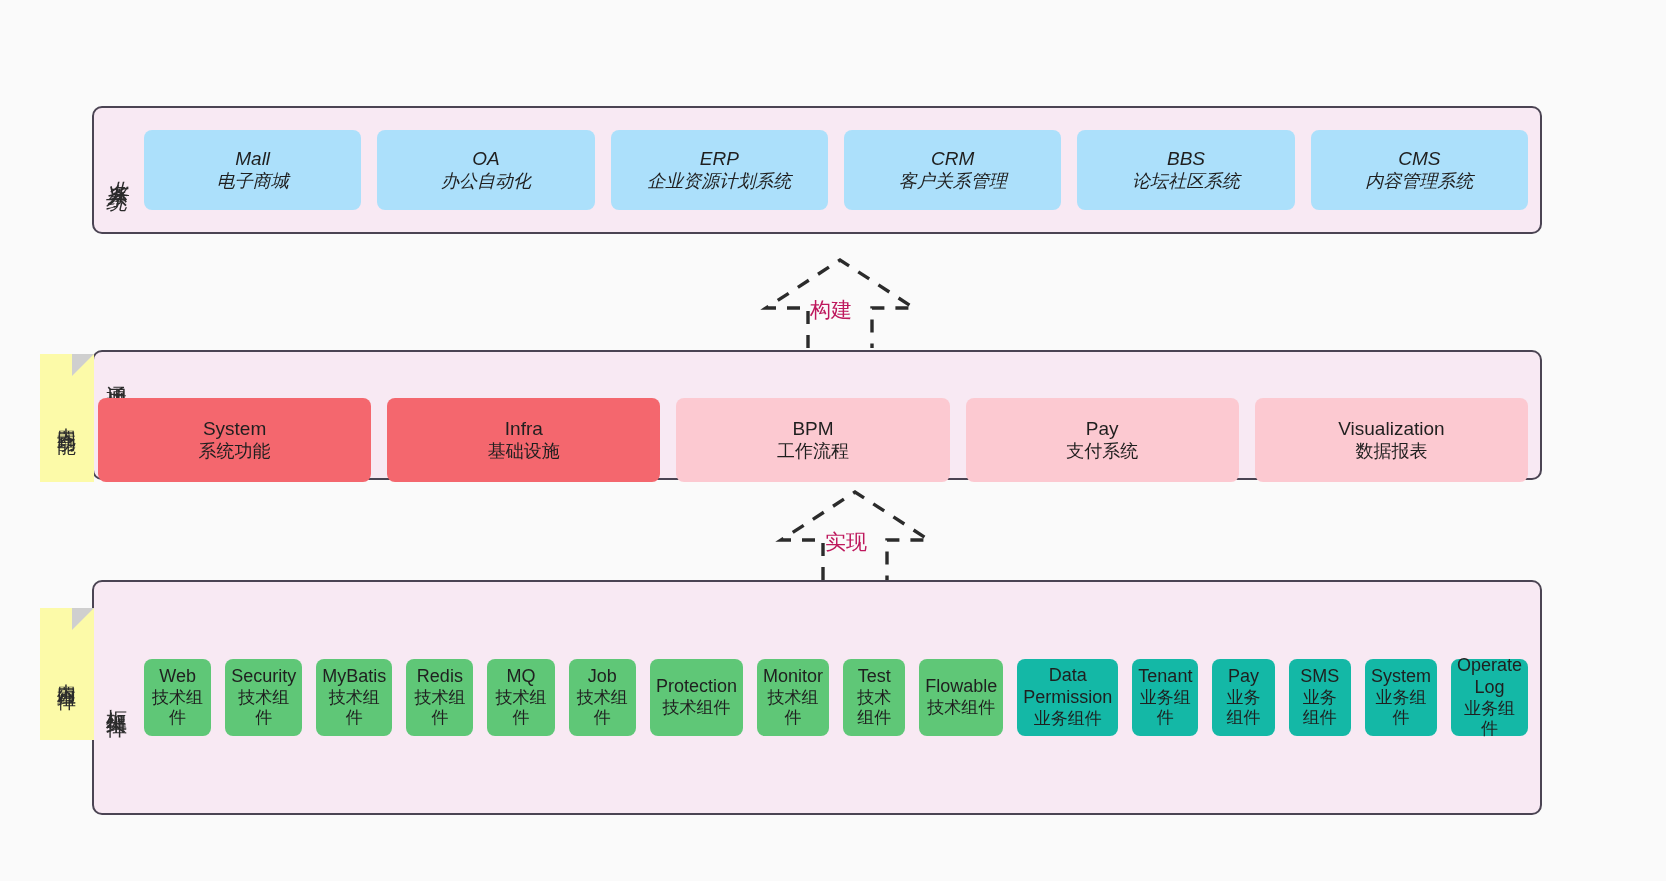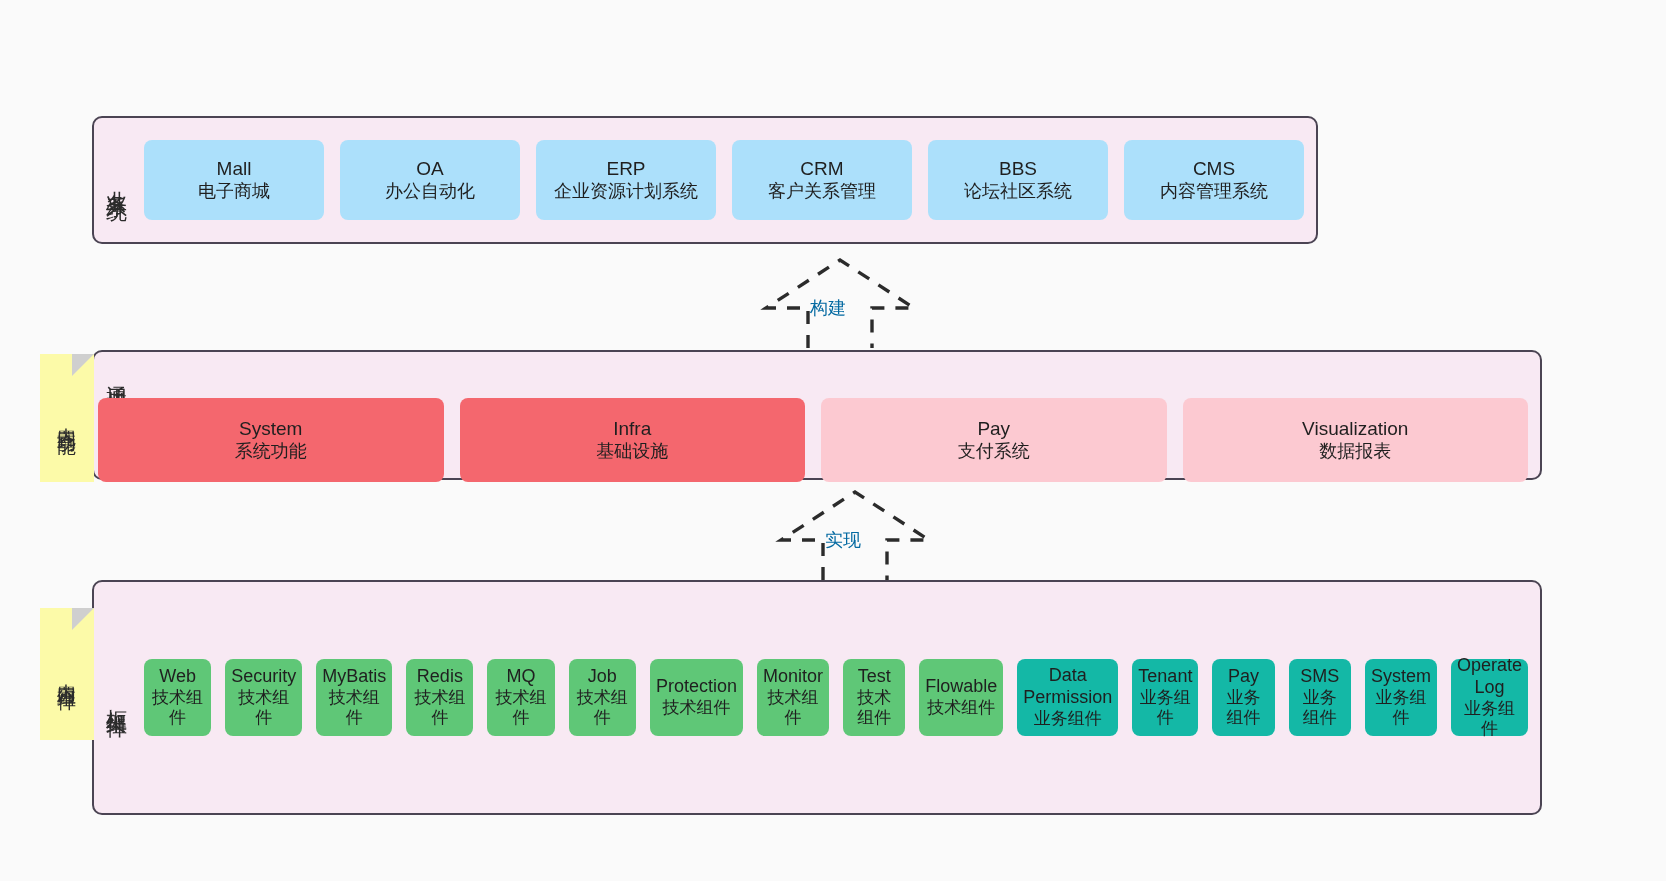--- a/index.html
+++ b/index.html
@@ -97,32 +97,32 @@
     border-width: 0 0 22px 22px;
     border-style: solid;
     border-color: transparent transparent #fcfaa8 #cfcfcf;
   }
 
   
   .arrow { position: absolute; }
   .arrow svg { display: block; overflow: visible; }
   .arrow-label {
     position: absolute;
-    font-size: 18px;
-    color: #0369a1;
+    font-size: 21px;
+    color: #be185d;
     white-space: nowrap;
     background: transparent;
   }
 </style>
 </head>
 <body>
 
 <div id="canvas">
 
-  <div class="layer" id="layer-business" style="left:92px; top:116px; width:1226px; height:128px;">
+  <div class="layer" id="layer-business" style="left:92px; top:106px; width:1450px; height:128px;font-style:italic;">
     <div class="layer-title">业务系统</div>
     <div class="layer-body">
       <div class="row-cards">
         <div class="card biz-card">
           <span class="en">Mall</span>
           <span class="cn">电子商城</span>
         </div>
         <div class="card biz-card">
           <span class="en">OA</span>
           <span class="cn">办公自动化</span>
@@ -164,20 +164,24 @@
       <div class="row-cards">
         <div class="card mod-card mod-strong">
           <span class="en">System</span>
           <span class="cn">系统功能</span>
         </div>
         <div class="card mod-card mod-strong">
           <span class="en">Infra</span>
           <span class="cn">基础设施</span>
         </div>
         <div class="card mod-card mod-soft">
+          <span class="en">BPM</span>
+          <span class="cn">工作流程</span>
+        </div>
+        <div class="card mod-card mod-soft">
           <span class="en">Pay</span>
           <span class="cn">支付系统</span>
         </div>
         <div class="card mod-card mod-soft">
           <span class="en">Visualization</span>
           <span class="cn">数据报表</span>
         </div>
       </div>
     </div>
   </div>

